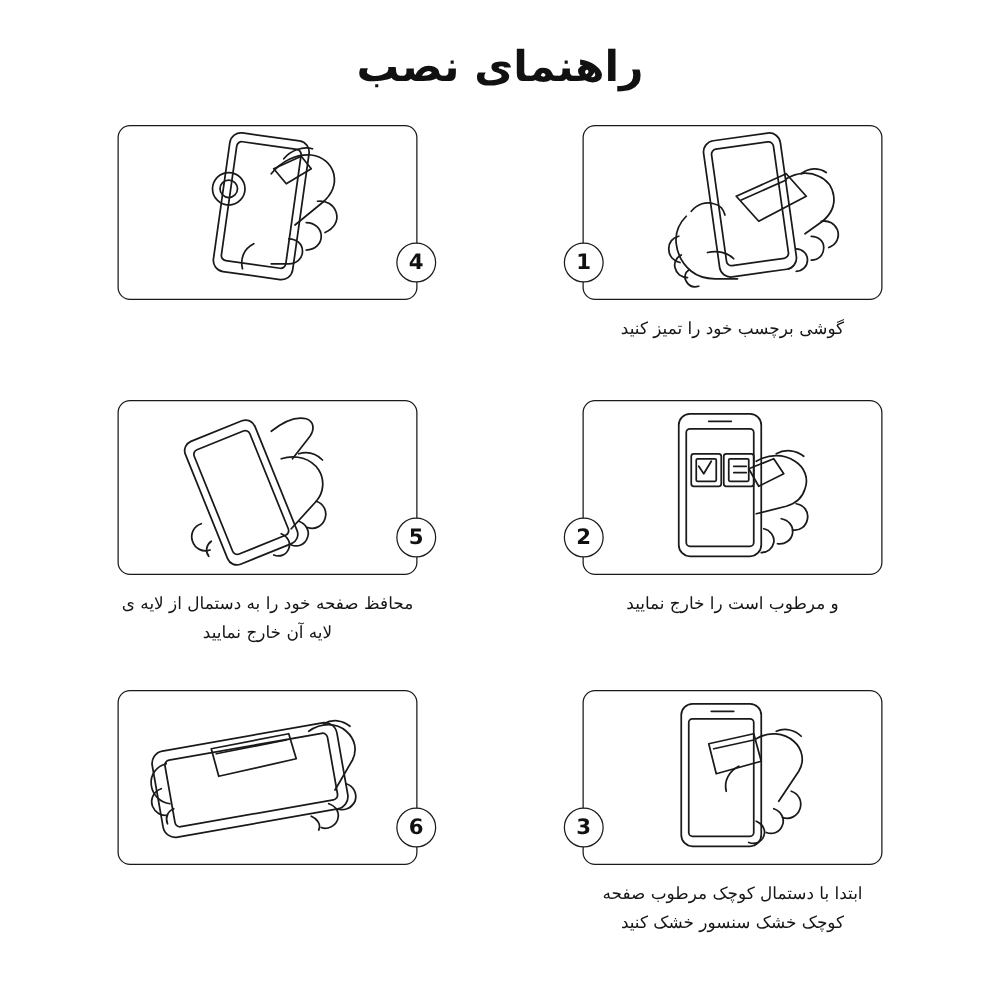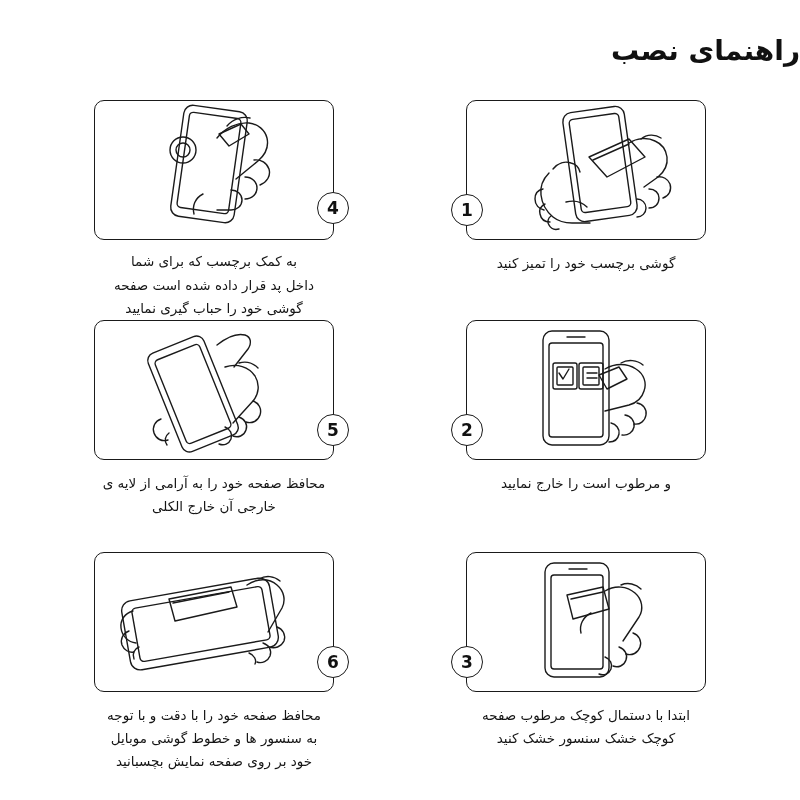--- a/index.html
+++ b/index.html
@@ -10,21 +10,22 @@
   body {
     width: 800px;
     height: 800px;
     font-family: "DejaVu Sans", "Liberation Sans", sans-serif;
     color: #1a1a1a;
     overflow: hidden;
     position: relative;
   }
 
   .page-title {
-    font-size: 28px;
+    text-align: center;
+    font-size: 34px;
     font-weight: 700;
     letter-spacing: 0.5px;
     margin: 0;
     padding-top: 34px;
     color: #111;
     direction: rtl;
   }
 
   .grid {
     position: absolute;
@@ -161,25 +162,20 @@
           <path d="M155 58 c7 -1 13 3 15 9 c2 7 -2 13 -9 16"></path>
           <path d="M146 75 c7 0 12 5 12 11 c0 6 -5 11 -12 11"></path>
           <path d="M132 88 c6 0 11 4 11 10 c0 6 -5 10 -11 10 l-14 0"></path>
           <path d="M104 92 c-8 4 -11 12 -9 20"></path>
 
           <path d="M120 32 l22 -10 l8 10 l-20 12 z"></path>
         </g>
       </svg>
       <div class="badge right">4</div>
     </div>
-    <div class="caption">
-      <div>به کمک برچسب که برای شما</div>
-      <div>داخل پد قرار داده شده است صفحه</div>
-      <div>گوشی خود را حباب گیری نمایید</div>
-    </div>
   </div>
 
   <div class="step">
     <div class="illus-wrap">
       <div class="frame"></div>
       <svg class="illus" width="230" height="134" viewBox="0 0 230 134">
         <g fill="none" stroke="#1a1a1a" stroke-width="1.4" stroke-linecap="round" stroke-linejoin="round">
 
           <rect x="72" y="8" width="66" height="114" rx="9"></rect>
           <rect x="78" y="20" width="54" height="94" rx="3"></rect>
@@ -224,22 +220,22 @@
           <path d="M140 94 c6 2 9 8 7 13 c-2 6 -8 8 -13 6"></path>
           <path d="M126 104 c5 2 8 7 6 12 c-2 5 -7 7 -12 5"></path>
 
           <path d="M62 96 c-6 2 -9 8 -7 14 c2 6 8 9 14 7"></path>
           <path d="M70 110 c-4 3 -5 8 -2 12"></path>
         </g>
       </svg>
       <div class="badge right">5</div>
     </div>
     <div class="caption">
-      <div>محافظ صفحه خود را به آرامی از لایه ی</div>
-      <div>خارجی آن خارج الکلی</div>
+      <div>محافظ صفحه خود را به دستمال از لایه ی</div>
+      <div>لایه آن خارج نمایید</div>
     </div>
   </div>
 
   <div class="step">
     <div class="illus-wrap">
       <div class="frame"></div>
       <svg class="illus" width="230" height="134" viewBox="0 0 230 134">
         <g fill="none" stroke="#1a1a1a" stroke-width="1.4" stroke-linecap="round" stroke-linejoin="round">
 
           <rect x="74" y="8" width="64" height="114" rx="9"></rect>
@@ -283,20 +279,15 @@
 
           <path d="M148 30 c10 -7 22 -7 30 0 c7 6 9 15 5 23 l-14 24"></path>
           <path d="M160 24 c7 -4 15 -3 21 2"></path>
           <path d="M178 72 c6 2 9 8 7 14 c-3 6 -9 8 -15 6"></path>
           <path d="M164 88 c6 2 9 7 7 13 c-2 5 -8 8 -13 6"></path>
           <path d="M150 98 c5 2 8 7 6 11"></path>
         </g>
       </svg>
       <div class="badge right">6</div>
     </div>
-    <div class="caption">
-      <div>محافظ صفحه خود را با دقت و با توجه</div>
-      <div>به سنسور ها و خطوط گوشی موبایل</div>
-      <div>خود بر روی صفحه نمایش بچسبانید</div>
-    </div>
   </div>
 
 </div>
 
 </body></html>

